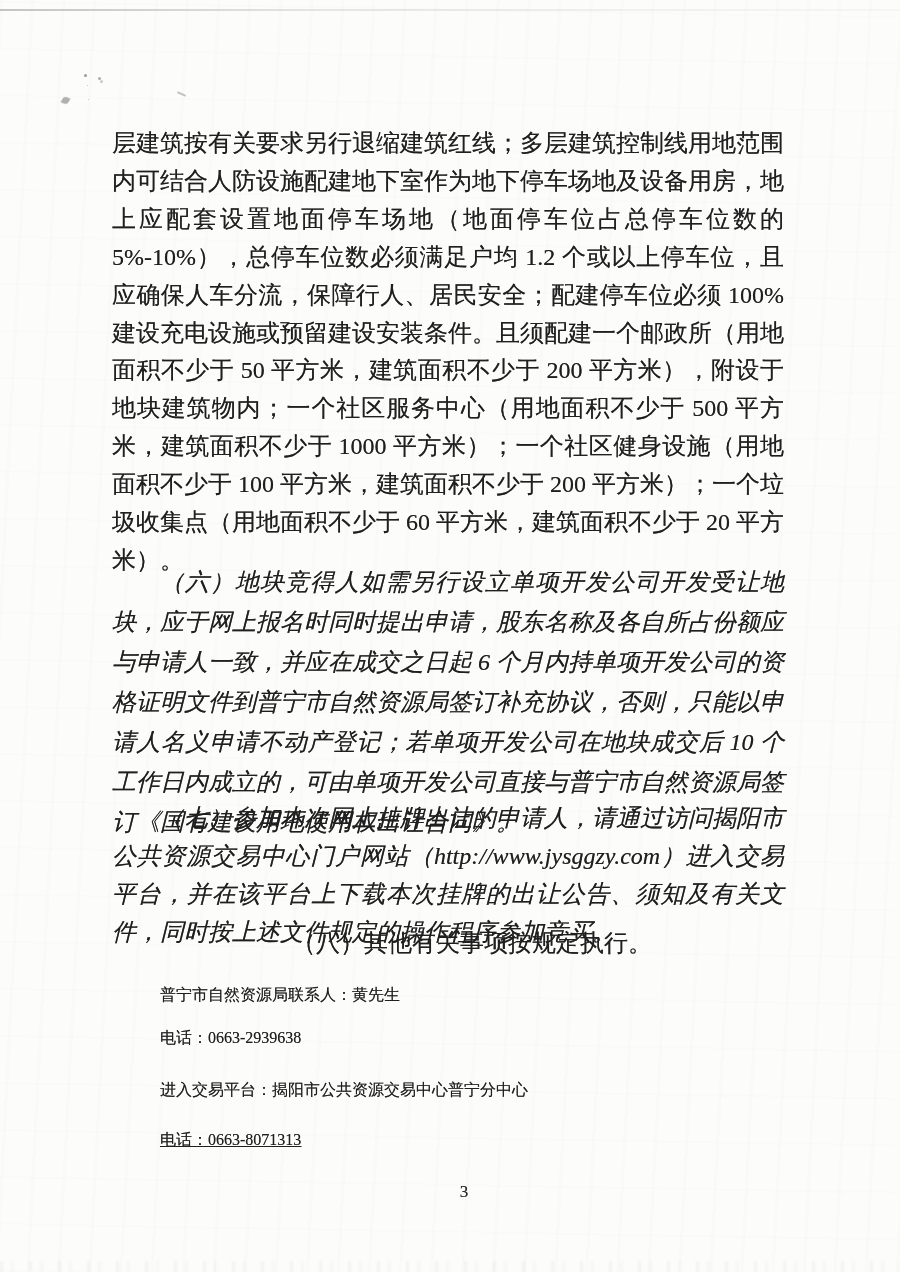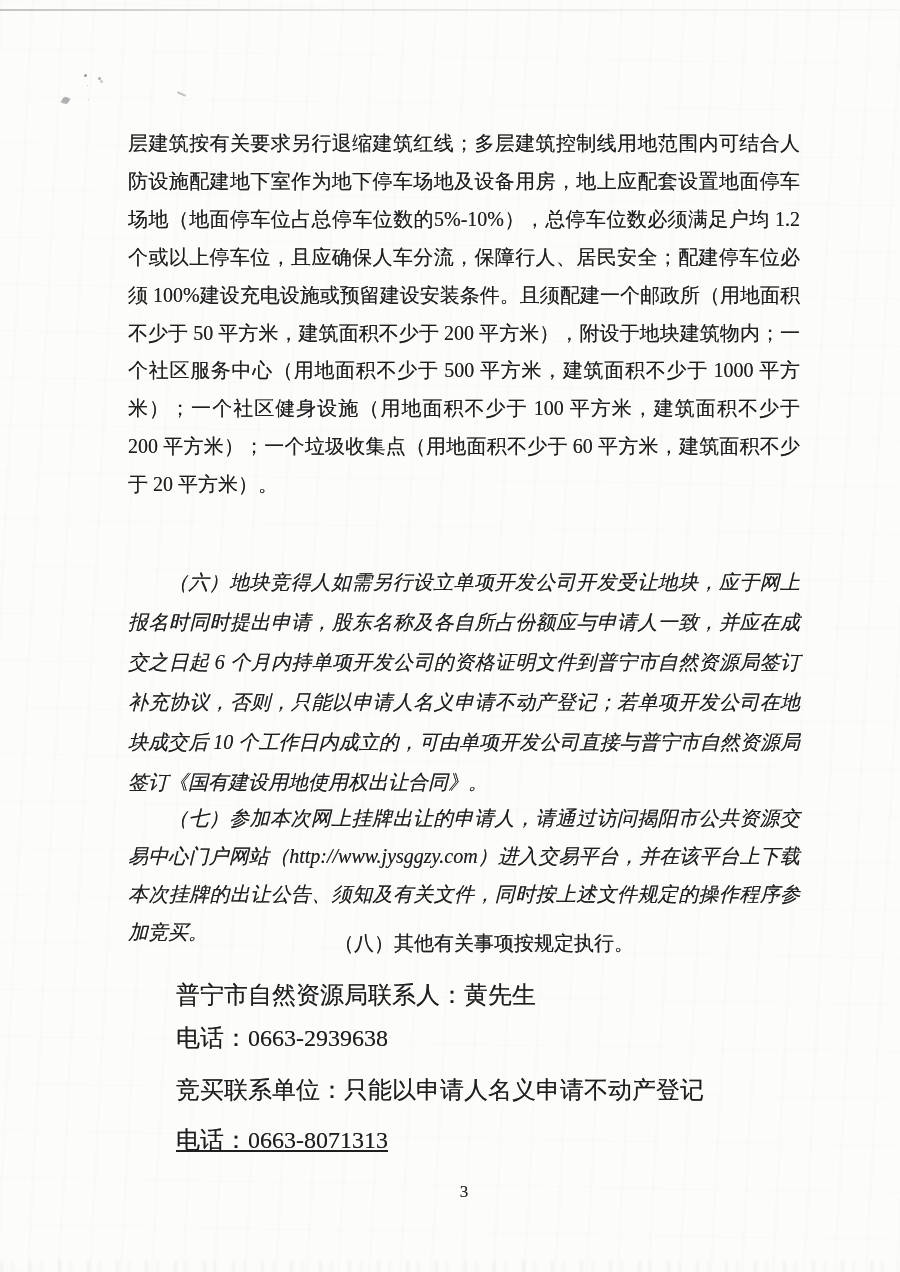--- a/index.html
+++ b/index.html
@@ -68,38 +68,38 @@
       rgba(130,130,130,0.14) 0 3px,
       rgba(255,255,255,0) 3px 11px,
       rgba(150,150,150,0.10) 11px 14px,
       rgba(255,255,255,0) 14px 29px);
     filter: blur(1px);
     opacity: 0.55;
   }
 
   .body-text {
     position: absolute;
-    left: 128px;
+    left: 112px;
     width: 672px;
-    font-size: 20px;
+    font-size: 24px;
     text-align: justify;
     text-justify: inter-character;
     text-shadow: 0 0 0.6px rgba(30,30,30,0.65);
     word-break: break-word;
   }
   .para1 { top: 125px; line-height: 37.9px; }
   .para2 { top: 562px; line-height: 40px; text-indent: 2em; font-style: italic; }
   .para3 { top: 799px; line-height: 38px; text-indent: 2em; font-style: italic; }
   .para4 { top: 929px; line-height: 28px;  text-indent: 2em; text-align: center; }
 
   .single-line {
     position: absolute;
     left: 128px;
     width: 672px;
-    font-size: 24px;
+    font-size: 16px;
     line-height: 28px;
     text-indent: 2em;
     text-align: left;
     text-shadow: 0 0 0.6px rgba(30,30,30,0.65);
     white-space: nowrap;
   }
   .contact-person { top: 981px; }
   .phone-1        { top: 1024px; }
   .bid-contact    { top: 1076px; }
   .phone-2        { top: 1126px; text-decoration: underline; }
@@ -133,21 +133,21 @@
   <div class="body-text para2">（六）地块竞得人如需另行设立单项开发公司开发受让地块，应于网上报名时同时提出申请，股东名称及各自所占份额应与申请人一致，并应在成交之日起 6 个月内持单项开发公司的资格证明文件到普宁市自然资源局签订补充协议，否则，只能以申请人名义申请不动产登记；若单项开发公司在地块成交后 10 个工作日内成立的，可由单项开发公司直接与普宁市自然资源局签订《国有建设用地使用权出让合同》。</div>
 
   <div class="body-text para3">（七）参加本次网上挂牌出让的申请人，请通过访问揭阳市公共资源交易中心门户网站（http://www.jysggzy.com）进入交易平台，并在该平台上下载本次挂牌的出让公告、须知及有关文件，同时按上述文件规定的操作程序参加竞买。</div>
 
   <div class="body-text para4">（八）其他有关事项按规定执行。</div>
 
   <div class="single-line contact-person">普宁市自然资源局联系人：黄先生</div>
 
   <div class="single-line phone-1">电话：0663-2939638</div>
 
-  <div class="single-line bid-contact">竞买联系单位：只能以申请人名义申请不动产登记</div>
+  <div class="single-line bid-contact">进入交易平台：揭阳市公共资源交易中心普宁分中心</div>
 
   <div class="single-line phone-2">电话：0663-8071313</div>
 
   <div class="page-number">3</div>
 
   <div class="bottom-noise"></div>
 
 </div>
 
 </body></html>

